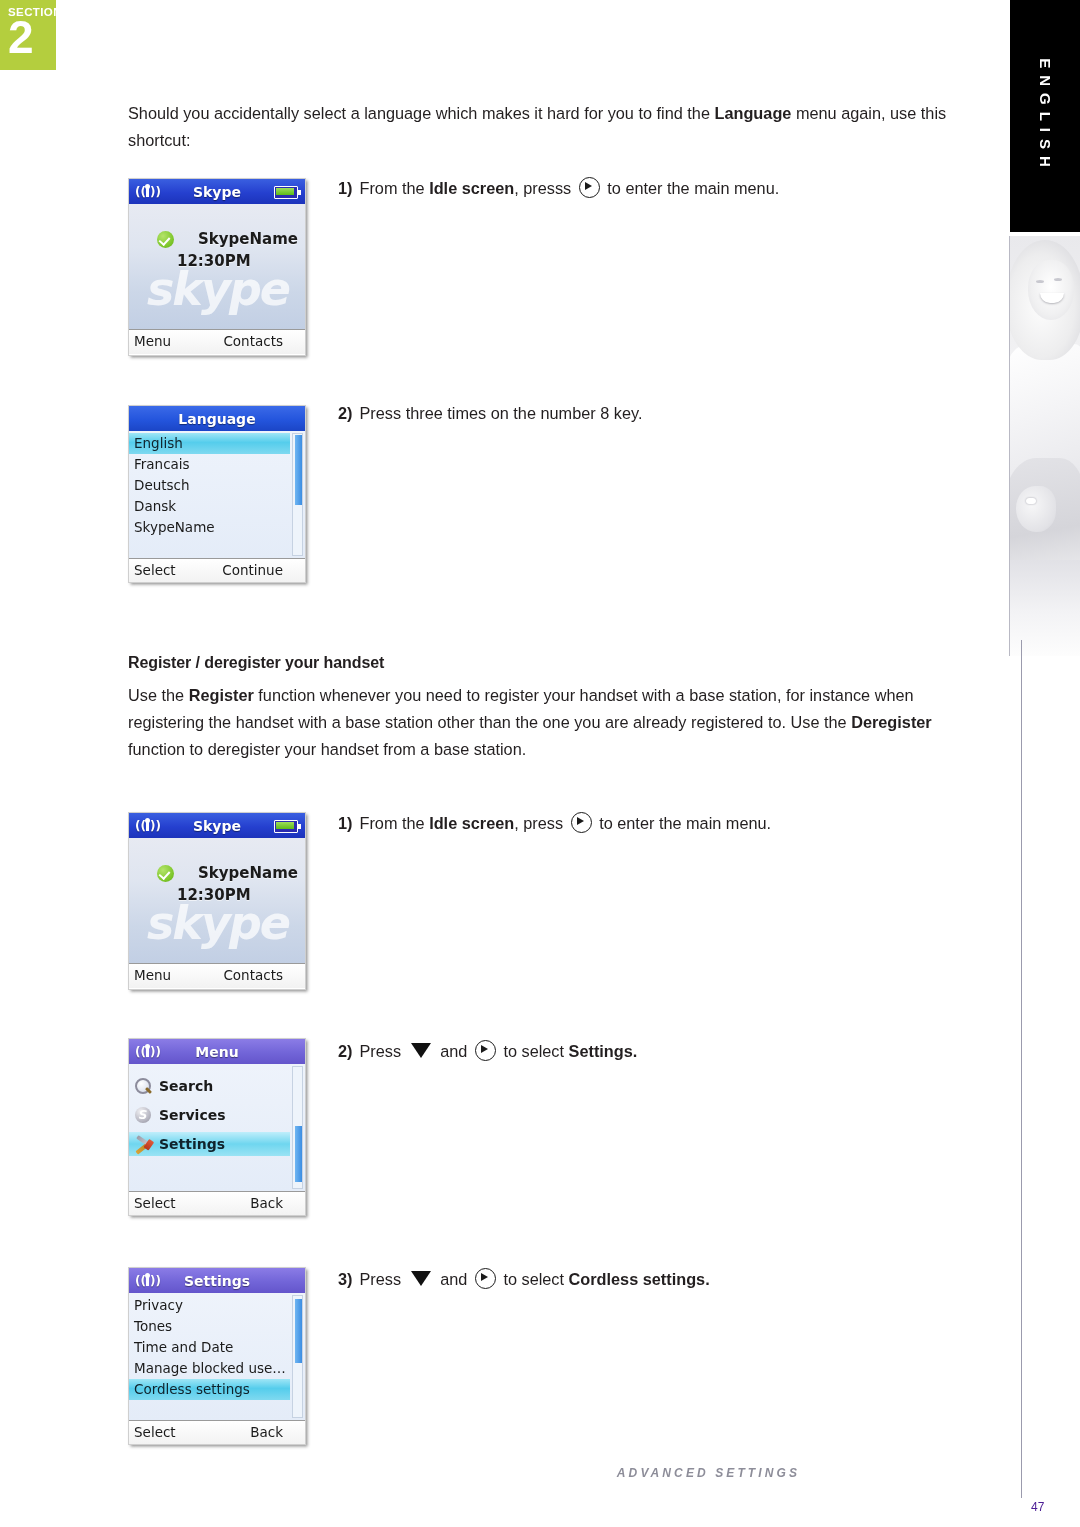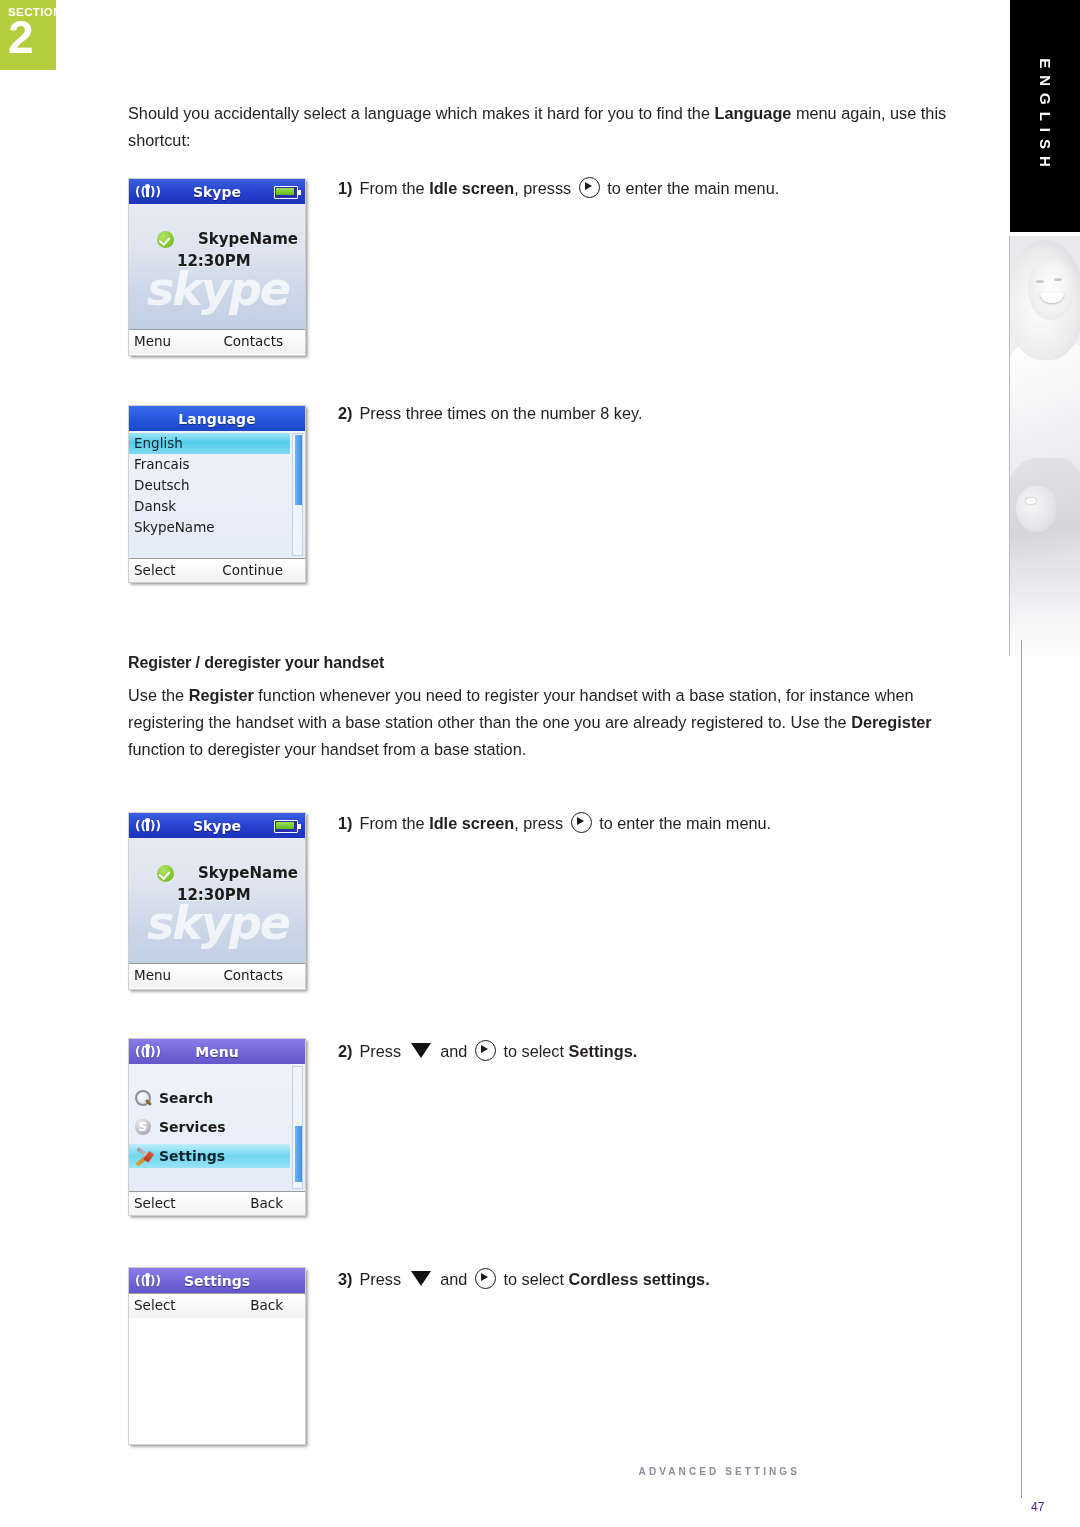--- a/index.html
+++ b/index.html
@@ -286,22 +286,23 @@
     background:linear-gradient(180deg,#ffffff 0%,#f2f2f2 100%);
     border-top:1px solid #9a9a9a;
     font-size:13.5px;color:#1a1a1a;
   }
   .ph-foot .lk{position:absolute;left:5px;top:3px;}
   .ph-foot .rk{position:absolute;right:22px;top:3px;}
 
   
   .footer-label{
     position:absolute;left:800px;top:1466px;
-    font-size:10px;letter-spacing:3.1px;color:#8d8d99;font-weight:bold;
+    font-size:12px;letter-spacing:3.1px;color:#8d8d99;font-weight:bold;
     transform:translateX(-100%);
+    font-style:italic;
   }
   .footer-page{
     position:absolute;left:1031px;top:1500px;
     font-size:12px;color:#4c1d95;
   }
 </style>
 </head>
 <body>
 
 <div class="section-tab">
@@ -431,21 +432,21 @@
 <div class="phone" style="left:128px;top:1038px;">
   <div class="ph-head head-purple">
     <span class="sig">
       <span class="wv wl">((</span>
         <span class="ant"></span>
         <span class="wv wr">))</span>
     </span>
     <span>Menu</span>
   </div>
   <div class="list-body">
-    <div class="li icon" style="margin-top:20px;">
+    <div class="li icon" style="margin-top:8px;">
       <span class="mini-ico ico-search">
           <span class="glass"></span>
           <span class="hand"></span>
         </span>
       <span>Search</span>
     </div>
     <div class="li icon" style="margin-top:5px;">
       <span class="mini-ico ico-serv">
           <span class="disc">S</span>
         </span>
@@ -469,20 +470,29 @@
 
 <div class="phone" style="left:128px;top:1267px;">
   <div class="ph-head head-purple">
     <span class="sig">
       <span class="wv wl">((</span>
         <span class="ant"></span>
         <span class="wv wr">))</span>
     </span>
     <span>Settings</span>
   </div>
+  <div class="list-body">
+    <div class="li">Privacy</div>
+    <div class="li">Tones</div>
+    <div class="li">Time and Date</div>
+    <div class="li">Manage blocked use…</div>
+    <div class="li sel">Cordless settings</div>
+    <div class="scroll-track"></div>
+    <div class="scroll-thumb" style="top:6px;height:64px;"></div>
+  </div>
   <div class="ph-foot">
     <span class="lk">Select</span>
     <span class="rk">Back</span>
   </div>
 </div>
 
 <div class="footer-label">ADVANCED SETTINGS</div>
 <div class="footer-page">47</div>
 
 </body></html>

